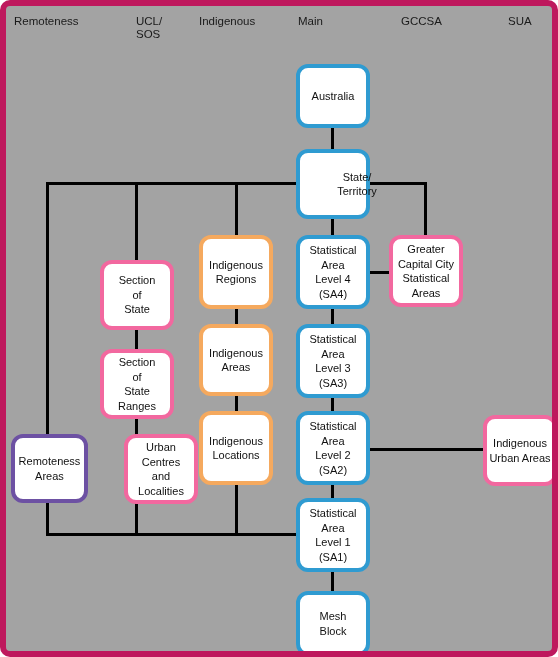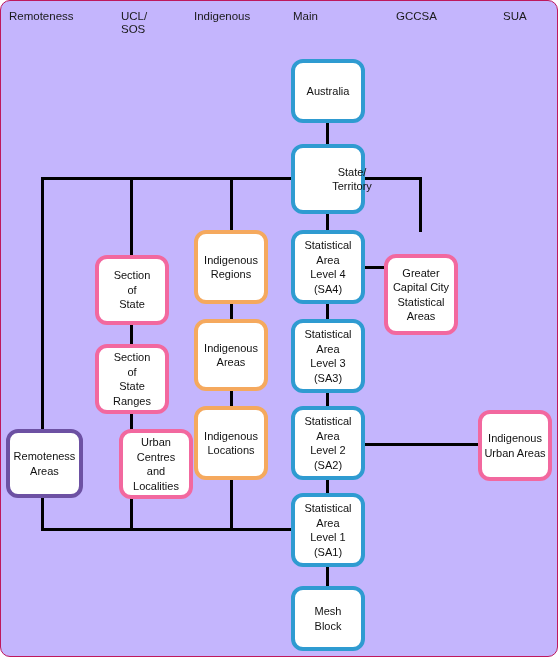--- a/index.html
+++ b/index.html
@@ -1,21 +1,21 @@
 <!DOCTYPE html>
 <html><head>
 <meta charset="utf-8">
 <style>
   html,body{margin:0;padding:0;background:#fff;}
   body{font-family:"Liberation Sans", sans-serif;}
   #page{
     position:relative;
     width:558px;height:657px;
-    background:#c4b5fd;
-    border:1px solid #be185d;
+    background:#a3a3a3;
+    border:6px solid #be185d;
     border-radius:10px;
     box-sizing:border-box;
     overflow:hidden;
   }
   .hdr{
     position:absolute;
     font-size:11.5px;
     color:#1a1a1a;
     line-height:13px;
     white-space:pre-line;
@@ -47,21 +47,21 @@
     background:#000000;
     z-index:1;
   }
 </style>
 </head>
 <body>
 
 <div id="page">
 
   <div class="hdr" style="left:8px;top:9px;">Remoteness</div>
-  <div class="hdr" style="left:120px;top:9px;">UCL/
+  <div class="hdr" style="left:130px;top:9px;">UCL/
 SOS</div>
   <div class="hdr" style="left:193px;top:9px;">Indigenous</div>
   <div class="hdr" style="left:292px;top:9px;">Main</div>
   <div class="hdr" style="left:395px;top:9px;">GCCSA</div>
   <div class="hdr" style="left:502px;top:9px;">SUA</div>
 
   <div class="ln" style="left:325px;top:120px;width:3px;height:25px;"></div>
   <div class="ln" style="left:325px;top:211px;width:3px;height:20px;"></div>
   <div class="ln" style="left:325px;top:301px;width:3px;height:19px;"></div>
   <div class="ln" style="left:325px;top:390px;width:3px;height:17px;"></div>
@@ -114,21 +114,21 @@
 (SA2)</div>
 
   <div class="node blue" style="left:290px;top:492px;width:74px;height:74px;">Statistical
 Area
 Level 1
 (SA1)</div>
 
   <div class="node blue" style="left:290px;top:585px;width:74px;height:65px;">Mesh
 Block</div>
 
-  <div class="node pink" style="left:383px;top:229px;width:74px;height:81px;margin-top:24px;">Greater
+  <div class="node pink" style="left:383px;top:229px;width:74px;height:72px;">Greater
 Capital City
 Statistical
 Areas</div>
 
   <div class="node pink" style="left:477px;top:409px;width:74px;height:71px;">Indigenous
 Urban Areas</div>
 
   <div class="node pink" style="left:94px;top:254px;width:74px;height:70px;">Section
 of
 State</div>

